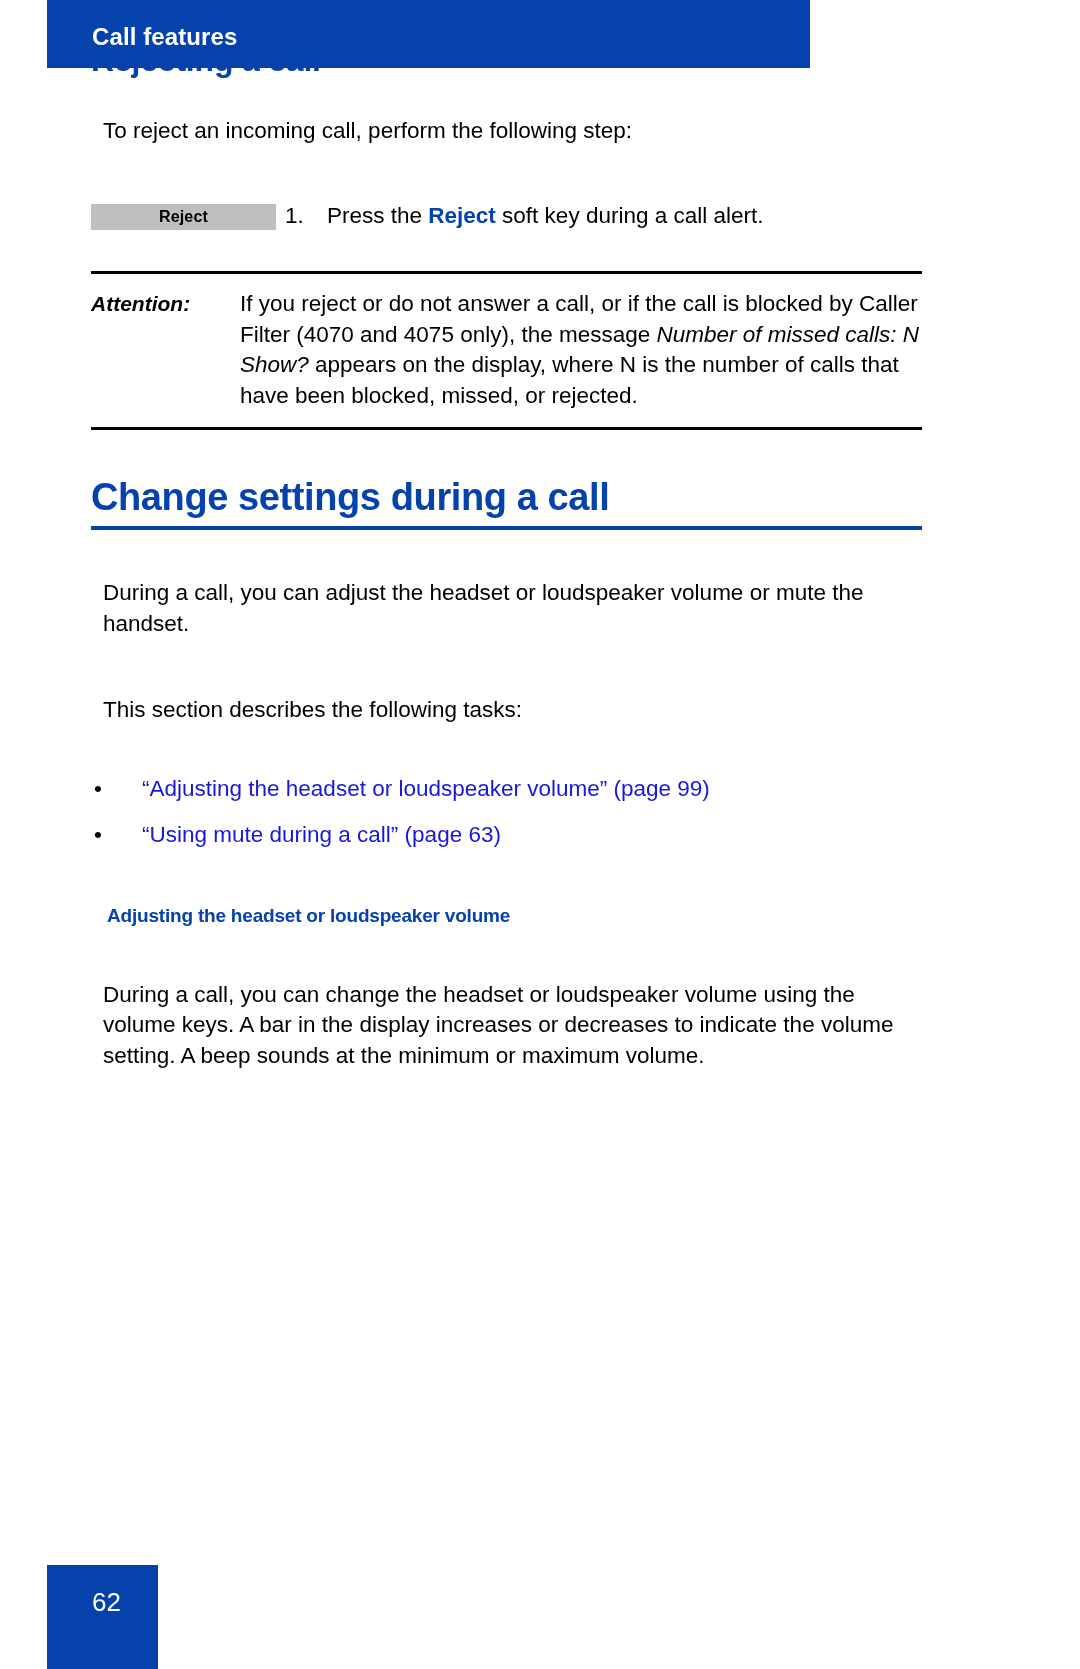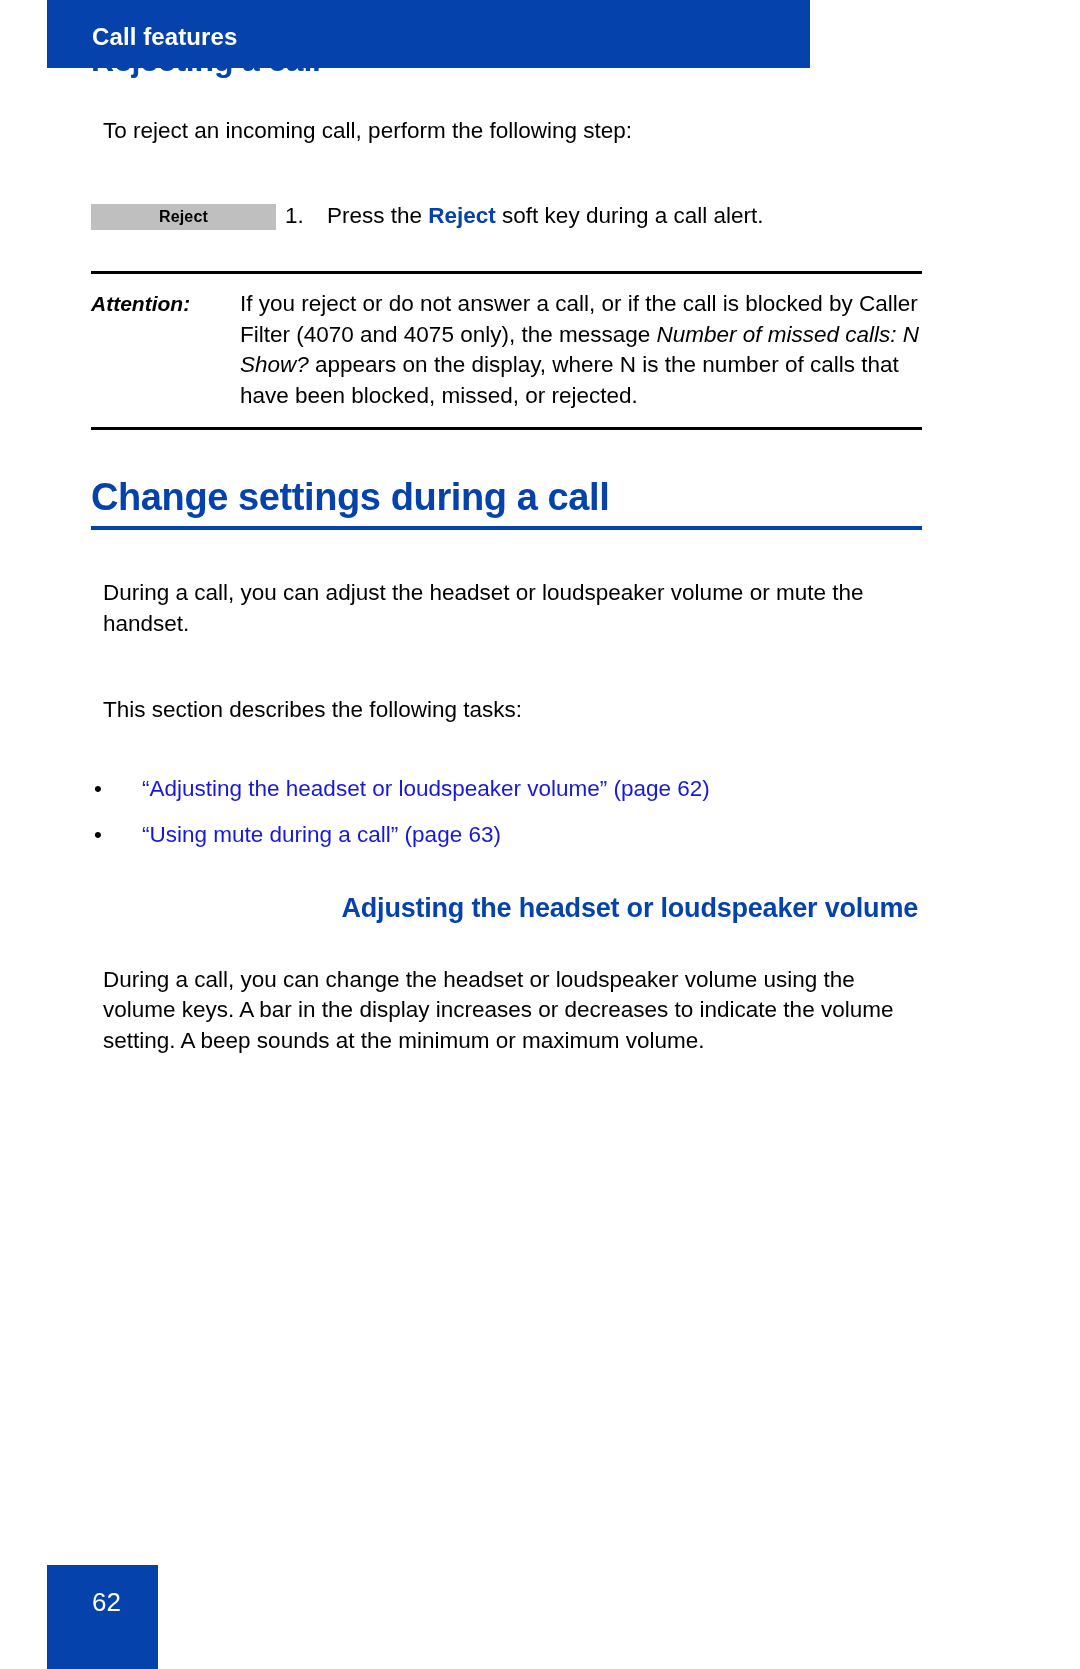--- a/index.html
+++ b/index.html
@@ -56,27 +56,26 @@
     margin: 0;
     padding: 0 0 7px 0;
     color: #0542ab;
     font-size: 38px;
     font-weight: bold;
     letter-spacing: -0.4px;
     border-bottom: 4px solid #0542ab;
   }
 
   h2.sub-title {
-    margin: 4px;
+    margin: 16px;
     padding: 0;
     color: #0542ab;
-    font-size: 27px;
+    font-size: 19px;
     font-weight: bold;
     letter-spacing: -0.2px;
-    text-align: right;
   }
 
   p.body-text {
     margin: 12px;
     font-size: 22.5px;
     line-height: 30.5px;
     color: #000000;
   }
 
   
@@ -249,21 +248,21 @@
 
   <div class="sp-7"></div>
 
   <p class="body-text">This section describes the following tasks:</p>
 
   <div class="sp-8"></div>
 
   <ul class="xref-list">
     <li>
       <span class="bullet">•</span>
-      <span class="xref">“Adjusting the headset or loudspeaker volume” (page 62)</span>
+      <span class="xref">“Adjusting the headset or loudspeaker volume” (page 99)</span>
     </li>
     <li>
       <span class="bullet">•</span>
       <span class="xref">“Using mute during a call” (page 63)</span>
     </li>
   </ul>
 
   <div class="sp-9"></div>
 
   <h2 class="sub-title">Adjusting the headset or loudspeaker volume</h2>

